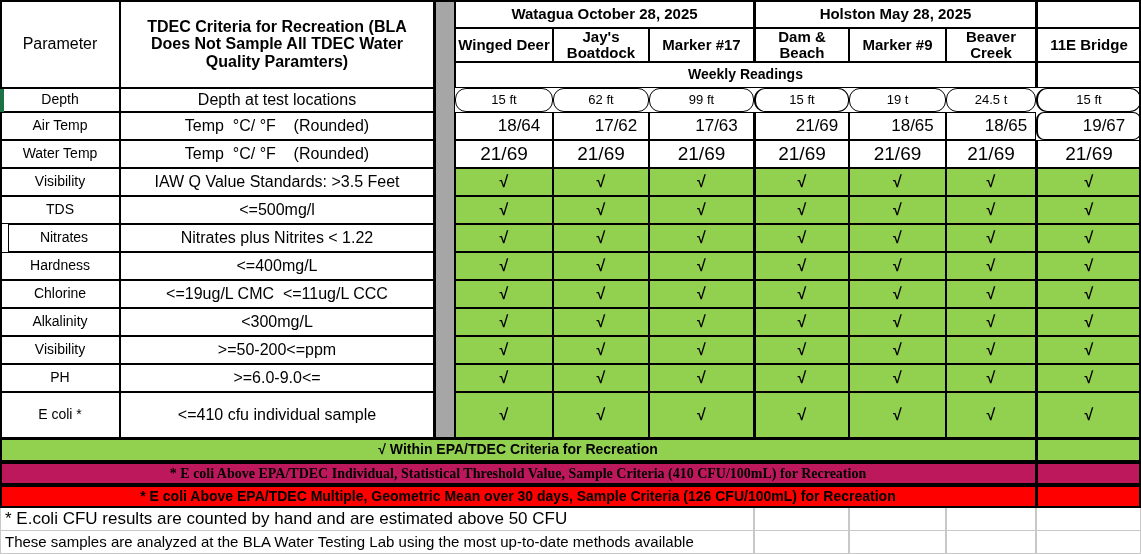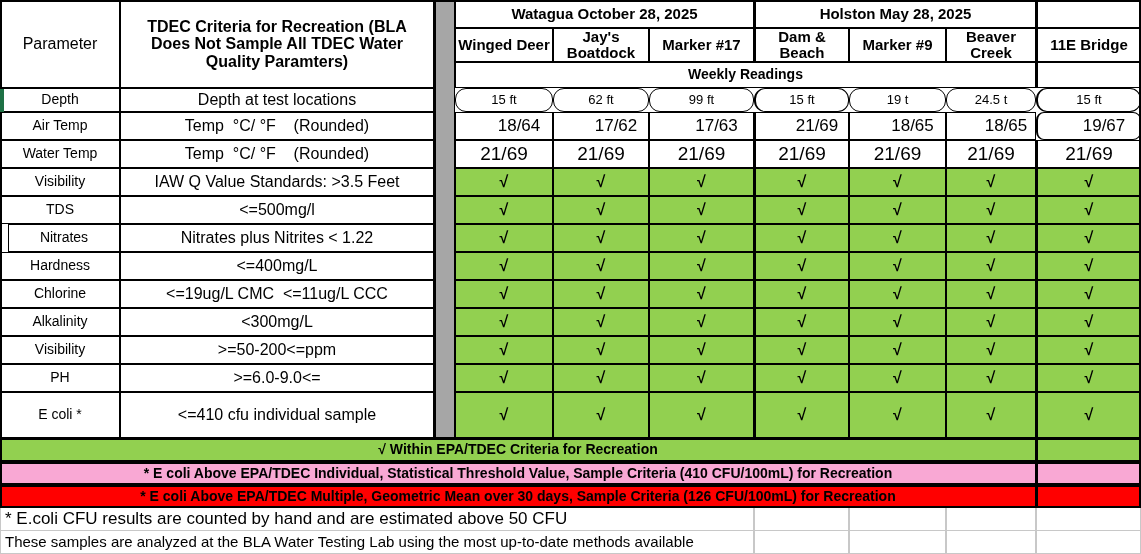--- a/index.html
+++ b/index.html
@@ -32,21 +32,21 @@
   .site{font-weight:700;font-size:15px;padding:0 2px;}
   .weekly{font-weight:700;font-size:14px;}
   .param{font-size:14px;}
   .criteria{font-size:16px;white-space:pre-wrap;}
   .val-sm{font-size:13px;border-radius:11px;}
   .val-md{font-size:17px;padding-left:30px;}
   .val-lg{font-size:19px;}
   .check{background:#92D050;font-weight:700;font-size:16px;}
   .legend{font-weight:700;font-size:14px;border-top-width:2px;border-bottom-width:2px;}
   .legend-green{background:#92D050;}
-  .legend-yellow{background:#f9a8d4;}
+  .legend-yellow{background:#be185d;font-family:Liberation Serif, serif;}
   .legend-red{background:#FF0000;}
   .note-cell{border:1px solid #c8c8c8;border-top:none;background:#fff;}
   .note-text{justify-content:flex-start;text-align:right;padding-left:4px;}
   .note-lg{font-size:17px;}
   .note-md{font-size:15px;}
   #outer-border{
     position:absolute;left:0;top:0;width:1141px;height:508px;
     border:2px solid #000;box-sizing:border-box;pointer-events:none;
   }
   #depth-accent{

